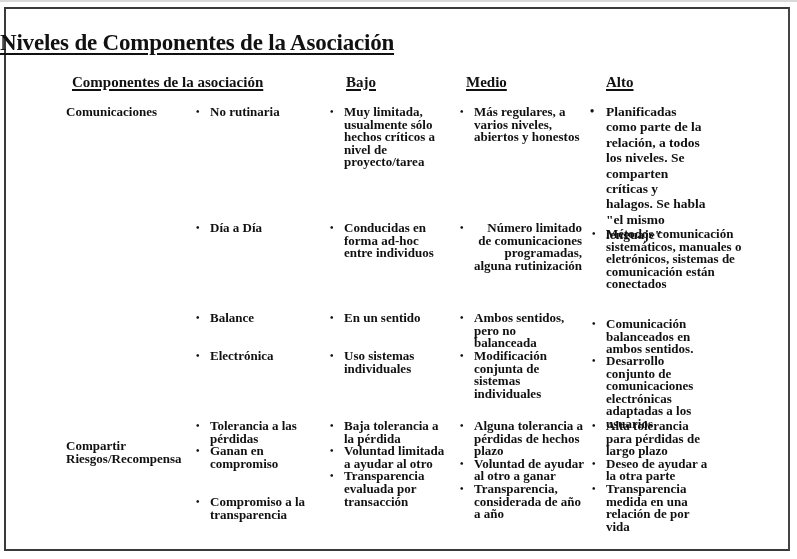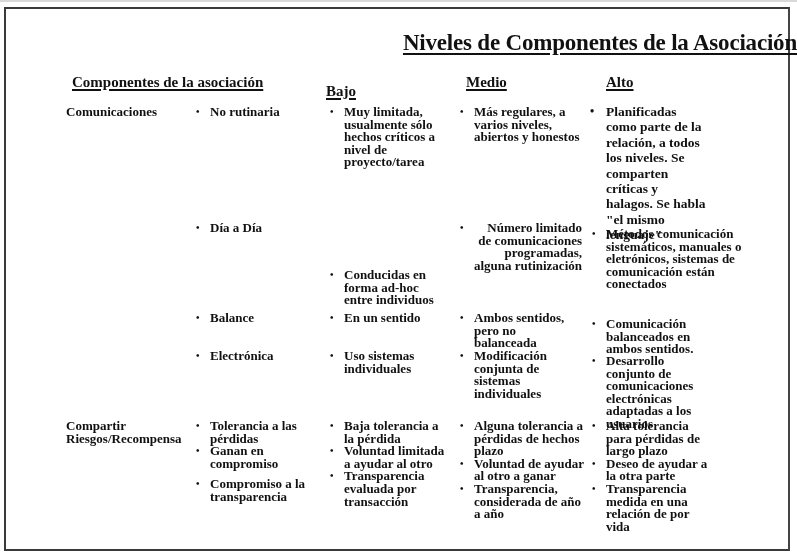--- a/index.html
+++ b/index.html
@@ -8,53 +8,53 @@
       font-family: "Liberation Serif", "DejaVu Serif", serif;
       color: #111;
     }
     .topbar { position: absolute; left: 0; top: 0; width: 797px; height: 2px; background: #d9d9d9; }
     .frame {
       position: absolute; left: 4px; top: 7px; width: 786px; height: 544px;
       border: 2px solid #3a3a3a; border-right-color: #444; box-sizing: border-box;
       background: #fff;
     }
     .title {
-      position: absolute; left: 0; width: 100%; top: 30px; text-align: right;
+      position: absolute; left: 0; width: 100%; top: 30px; text-align: left;
       font-size: 23px; font-weight: bold; text-decoration: underline;
       text-underline-offset: 3px; text-decoration-thickness: 2px;
       letter-spacing: -0.2px;
     }
     .hdr {
       position: absolute; top: 74px; font-size: 15px; font-weight: bold;
       text-decoration: underline; text-underline-offset: 2px; text-decoration-thickness: 1.5px;
     }
     .cell {
       position: absolute; font-size: 13px; font-weight: bold; line-height: 12.6px;
     }
     .cell.big { font-size: 13.5px; line-height: 15.4px; }
     ul { list-style: none; margin: 0; padding: 0; }
     li { position: relative; padding-left: 14px; margin: 0; }
     li::before {
       content: "\2022"; position: absolute; left: 0; top: 0; font-size: 10px;
     }
     .big li { padding-left: 16px; }
     .big li::before { font-size: 12px; }
-    .gap { margin-top: 8px; }
+    .gap { margin-top: 26px; }
   </style>
 </head>
 <body>
 
 <div class="topbar"></div>
 
 <div class="frame"></div>
 
 <div class="title">Niveles de Componentes de la Asociación</div>
 
 <div class="hdr" style="left:72px;">Componentes de la asociación</div>
-<div class="hdr" style="left:326px;margin-top:9px;">Bajo</div>
+<div class="hdr" style="left:346px;">Bajo</div>
 <div class="hdr" style="left:466px;">Medio</div>
 <div class="hdr" style="left:606px;">Alto</div>
 
 <div class="cell" style="left:66px; top:106px; width:110px;">Comunicaciones</div>
 
 <div class="cell" style="left:196px; top:106px; width:125px;">
   <ul>
       <li>No rutinaria</li>
     </ul>
 </div>
@@ -72,21 +72,21 @@
   <ul>
       <li>Planificadas como parte de la relación, a todos los niveles. Se comparten críticas y halagos. Se habla "el mismo lenguaje"</li>
     </ul>
 </div>
 
 <div class="cell" style="left:196px; top:222px; width:125px;">
   <ul>
       <li>Día a Día</li>
     </ul>
 </div>
-<div class="cell" style="left:330px; top:222px; width:120px;margin-top:47px;">
+<div class="cell" style="left:330px; top:222px; width:120px;">
   <ul>
       <li>Conducidas en forma ad-hoc entre individuos</li>
     </ul>
 </div>
 <div class="cell" style="left:460px; top:222px; width:122px;text-align:right;">
   <ul>
       <li>Número limitado de comunicaciones programadas, alguna rutinización</li>
     </ul>
 </div>
 <div class="cell" style="left:592px; top:228px; width:150px;">
@@ -130,21 +130,21 @@
   <ul>
       <li>Modificación conjunta de sistemas individuales</li>
     </ul>
 </div>
 <div class="cell" style="left:592px; top:355px; width:122px;">
   <ul>
       <li>Desarrollo conjunto de comunicaciones electrónicas adaptadas a los usuarios</li>
     </ul>
 </div>
 
-<div class="cell" style="left:66px; top:420px; width:120px;">Compartir Riesgos/Recompensa</div>
+<div class="cell" style="left:66px; top:440px; width:120px;">Compartir Riesgos/Recompensa</div>
 
 <div class="cell" style="left:196px; top:420px; width:130px;">
   <ul>
     <li>Tolerancia a las pérdidas</li>
     <li>Ganan en compromiso</li>
     <li class="gap">Compromiso a la transparencia</li>
   </ul>
 </div>
 <div class="cell" style="left:330px; top:420px; width:118px;">
   <ul>

